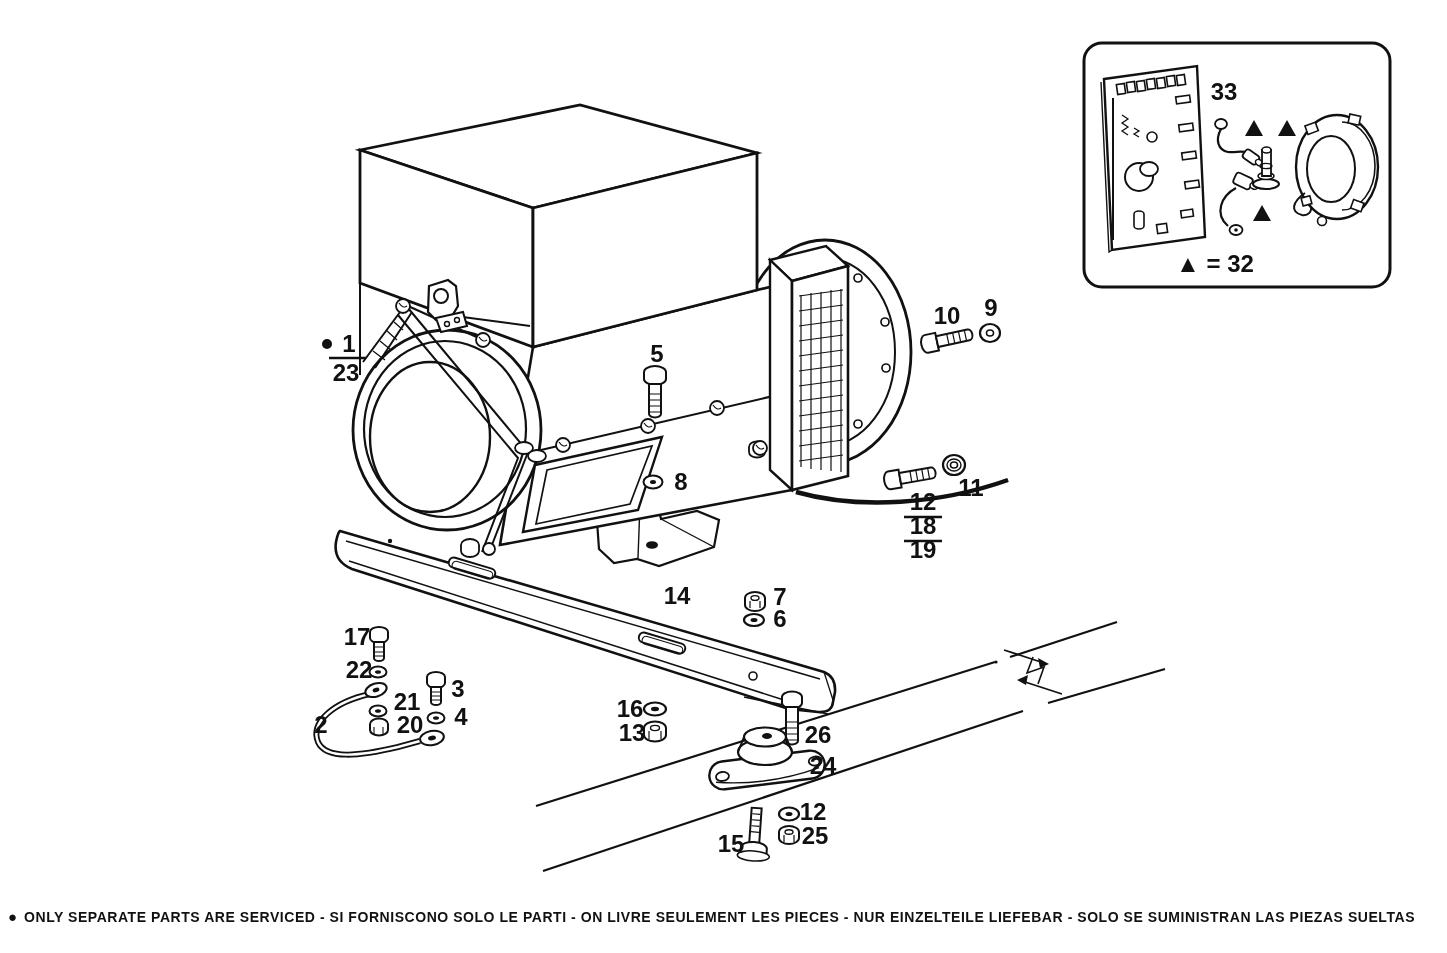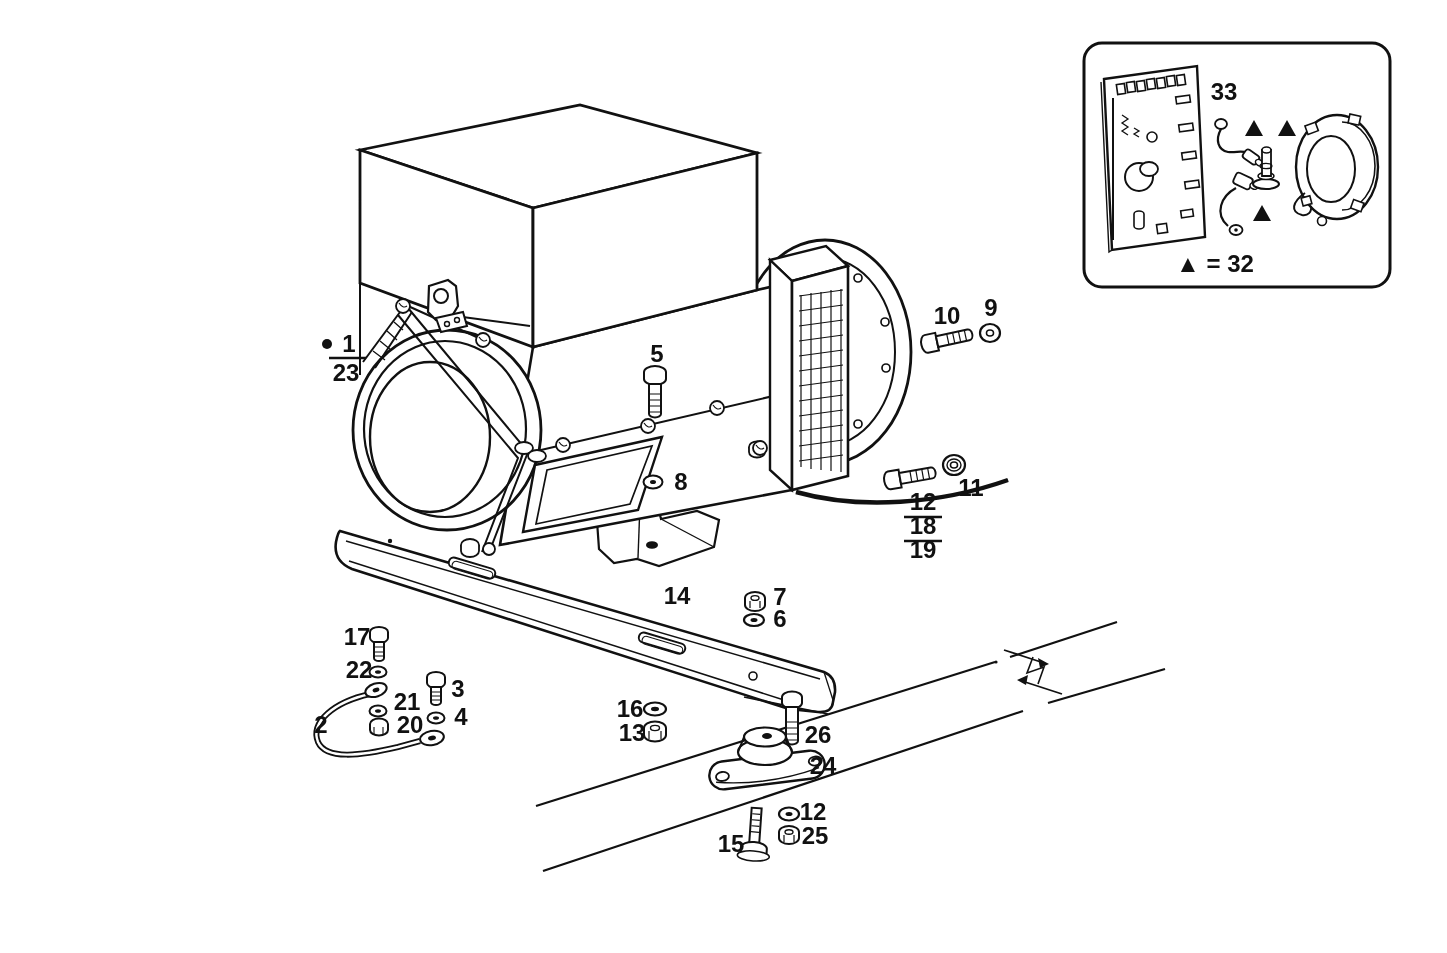--- a/index.html
+++ b/index.html
@@ -385,14 +385,17 @@
         <text x="458" y="697" class="callout">3</text>
         <text x="461" y="725" class="callout">4</text>
         <text x="731" y="852" class="callout">15</text>
         <text x="813" y="820" class="callout">12</text>
         <text x="815" y="844" class="callout">25</text>
         <text x="1224" y="100" class="callout">33</text>
         <text x="1215" y="272" class="callout">▲ = 32</text>
       </g>
 </svg>
 
-
+<div class="legend">
+  <span class="dot">●</span><span>ONLY SEPARATE PARTS ARE SERVICED - SI FORNISCONO SOLO LE PARTI - ON LIVRE SEULEMENT LES PIECES - NUR EINZELTEILE LIEFEBAR - SOLO SE SUMINISTRAN LAS PIEZAS SUELTAS</span>
 </div>
 
+</div>
+
 </body></html>

